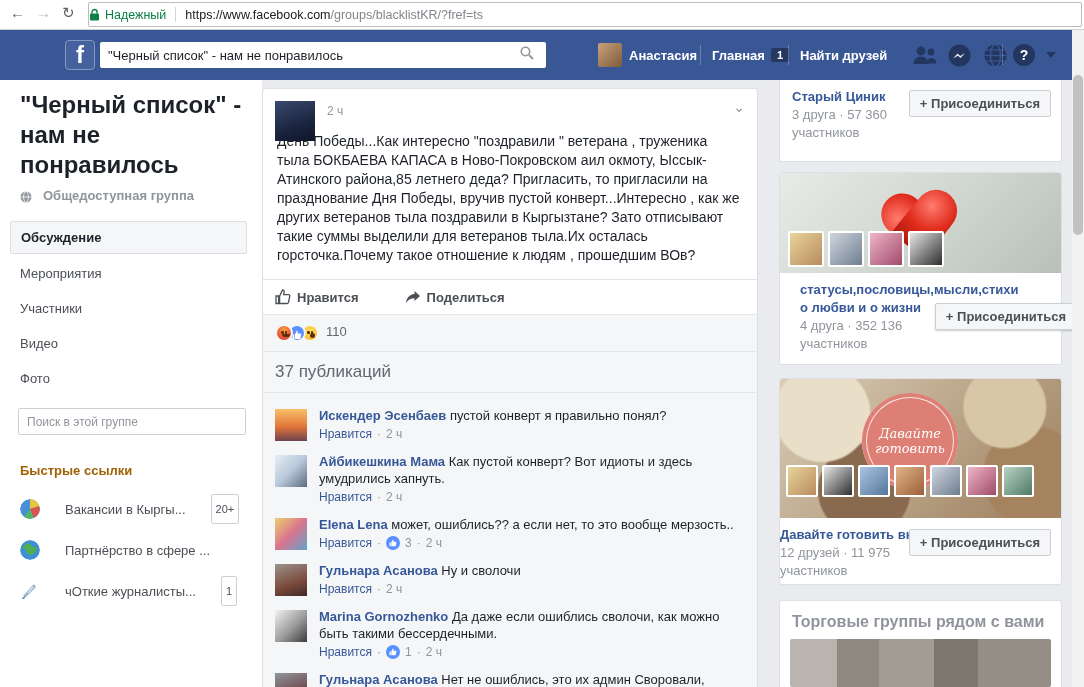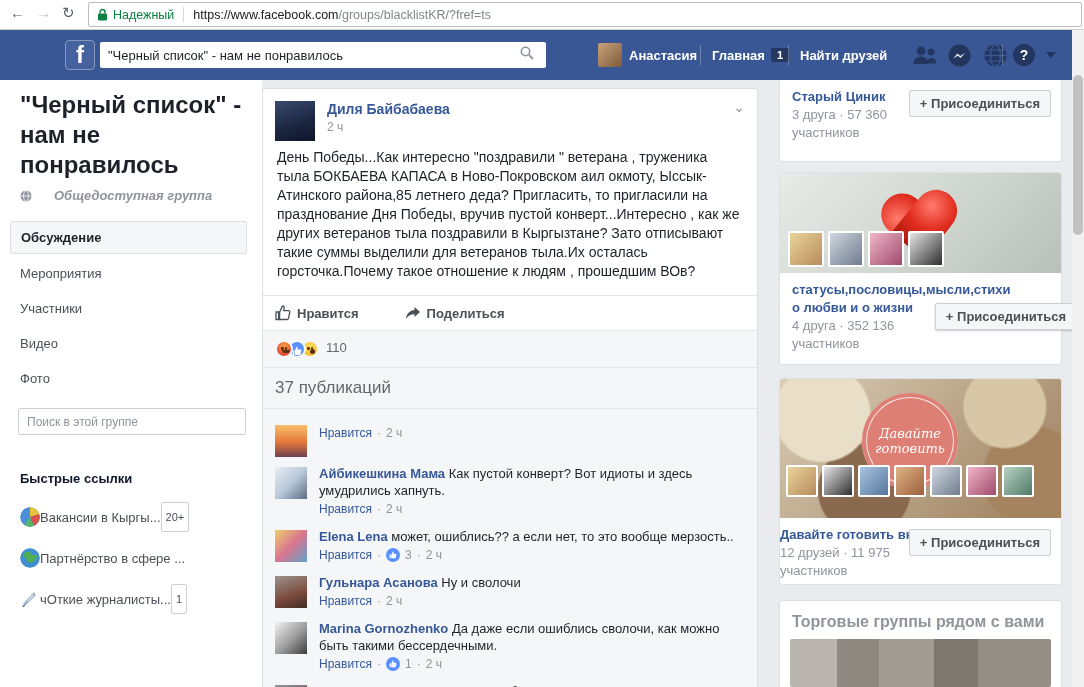--- a/index.html
+++ b/index.html
@@ -4,21 +4,21 @@
 <style>
   * { margin:0; padding:0; box-sizing:border-box; }
   html,body { width:1084px; height:687px; overflow:hidden; font-family:"Liberation Sans","DejaVu Sans",sans-serif; background:#e9ebee; }
 
   
   #browser-bar { position:absolute; left:0; top:0; width:1084px; height:30px; background:#fff; border-bottom:1px solid #d0d0d0; z-index:40; }
   .nav-ico { position:absolute; top:4px; font-size:15px; color:#5f6368; cursor:pointer; }
   #back-ico { left:10px; }
   #fwd-ico { left:36px; color:#b8bcc1; }
   #reload-ico { left:62px; }
-  #address-bar { position:absolute; left:88px; top:2px; width:994px; height:25px; background:#fff; border:1px solid #bdbdbd; border-radius:2px; display:flex; align-items:center; padding:0 8px; }
+  #address-bar { position:absolute; left:88px; top:2px; width:994px; height:25px; background:#fff; border:1px solid #bdbdbd; border-radius:2px; display:flex; align-items:center; padding:0 0; }
   #secure-label { color:#0b8043; font-size:12.5px; margin-left:5px; }
   .addr-sep { width:1px; height:15px; background:#d7d7d7; margin:0 9px; }
   #url-domain { color:#202124; font-size:12.5px; }
   #url-path { color:#80868b; font-size:12.5px; }
 
   
   #fb-header { position:absolute; left:0; top:30px; width:1084px; height:50px; background:#3a5795; z-index:30; }
   #fb-logo { position:absolute; left:65px; top:10px; width:30px; height:30px; background:#4messenger; background:#46629e; border:1px solid #8498c1; border-radius:4px; color:#fff; font-weight:bold; font-size:24px; text-align:center; line-height:28px; cursor:pointer; }
   #fb-search { position:absolute; left:100px; top:12px; width:446px; height:26px; background:#fff; border:0; border-radius:2px; font-size:13px; color:#1d2129; padding:0 26px 0 8px; }
   #fb-search-btn { position:absolute; left:520px; top:16px; cursor:pointer; }
@@ -29,28 +29,28 @@
   #hdr-home-badge { background:rgba(0,0,0,.35); border-radius:2px; font-size:11px; padding:1px 6px; margin-left:6px; }
   #hdr-friends { left:800px; cursor:pointer; }
   .hdr-vsep { position:absolute; top:15px; width:1px; height:20px; background:rgba(255,255,255,.25); }
   .hdr-ico { position:absolute; top:14px; cursor:pointer; }
   #help-circle { position:absolute; left:1013px; top:14px; width:22px; height:22px; border-radius:50%; background:#22365f; color:#fff; font-size:14px; font-weight:bold; text-align:center; line-height:22px; cursor:pointer; }
   #hdr-caret { position:absolute; left:1046px; top:22px; width:0; height:0; border-left:5px solid transparent; border-right:5px solid transparent; border-top:6px solid #22365f; cursor:pointer; }
 
   
   #left-sidebar { position:absolute; left:0; top:80px; width:262px; height:607px; background:#fff; padding:10px 14px 0 20px; }
   #group-title { font-size:24px; font-weight:bold; color:#1d2129; line-height:30px; width:225px; cursor:pointer; }
-  #group-privacy { margin-top:8px; color:#90949c; font-size:13px; font-weight:bold; display:flex; align-items:center; gap:22px;font-style:italic; }
+  #group-privacy { margin-top:8px; color:#90949c; font-size:13px; font-weight:bold; display:flex; align-items:flex-end; gap:11px; }
   #nav-list { margin-top:18px; }
   .nav-item { font-size:13px; color:#4b4f56; padding:8px 10px; margin:0 0 4px -10px; width:237px; cursor:pointer; }
   .nav-item.selected { background:#f5f6f7; border:1px solid #dddfe2; border-radius:2px; font-weight:bold; color:#1d2129; }
   #group-search { margin:10px 0 0 -2px; width:228px; height:27px; border:1px solid #ccd0d5; border-radius:2px; font-size:12px; color:#1d2129; padding:0 24px 0 8px; background:#fff; }
   #group-search::placeholder { color:#90949c; }
-  #quick-links-title { margin-top:36px; color:#0f172a; font-size:13px; font-weight:bold; }
-  .ql-item { display:flex; align-items:center; gap:0; margin-top:16px; font-size:13px; color:#4b4f56; cursor:pointer; }
+  #quick-links-title { margin-top:28px; color:#a16207; font-size:13px; font-weight:bold; }
+  .ql-item { display:flex; align-items:center; gap:25px; margin-top:16px; font-size:13px; color:#4b4f56; cursor:pointer; }
   .ql-badge { border:1px solid #ccd0d5; border-radius:2px; font-size:11px; color:#4b4f56; padding:8px 4px; background:#fff; }
   .ql-ico { width:20px; height:20px; border-radius:50%; flex:none; }
 
   
   #feed-card { position:absolute; left:262px; top:88px; width:496px; height:610px; background:#fff; border:1px solid #dddfe2; border-radius:3px 3px 0 0; }
   #post-header { padding:12px; position:relative; }
   #post-avatar { position:absolute; left:12px; top:12px; width:40px; height:40px; background:linear-gradient(160deg,#3a4a6e 0%,#1b2540 60%,#0e1528 100%); cursor:pointer; }
   #post-author { margin-left:52px; color:#365899; font-weight:bold; font-size:14px; cursor:pointer; }
   #post-time { margin-left:52px; color:#90949c; font-size:12px; margin-top:3px; cursor:pointer; }
   #post-menu { position:absolute; right:12px; top:10px; color:#90949c; font-size:14px; cursor:pointer; }
@@ -95,21 +95,21 @@
   #rc1-btn { right:10px; top:14px; }
   #rail-card-2 { top:172px; height:193px; }
   #rc2-img { position:relative; height:100px; background:linear-gradient(135deg,#e8ebe8 0%,#cfd5cf 55%,#b9c0ba 100%); border-radius:2px 2px 0 0; overflow:hidden; }
   #heart { position:absolute; left:120px; top:18px; width:84px; height:76px; transform:rotate(-6deg); }
   #heart:before, #heart:after { content:""; position:absolute; top:0; width:42px; height:66px; border-radius:42px 42px 0 0; background:radial-gradient(circle at 35% 30%,#ff7b6e 0%,#e02c1d 45%,#9c1408 100%); }
   #heart:before { left:21px; transform:rotate(-45deg); transform-origin:0 100%; }
   #heart:after { left:-21px; transform:rotate(45deg); transform-origin:100% 100%; }
   .strip { position:absolute; display:flex; gap:4px; }
   .mini-av { border:2px solid #fff; border-radius:2px; flex:none; cursor:pointer; }
   #rc2-strip { left:8px; top:58px; } #rc2-strip .mini-av { width:36px; height:36px; }
-  #rc2-body { padding:8px 12px; width:190px; }
+  #rc2-body { padding:8px 20px; width:190px; }
   #rc2-btn { right:-16px; top:130px; box-shadow:0 1px 2px rgba(0,0,0,.2); }
   #rail-card-3 { top:378px; height:207px; }
   #rc3-img { position:relative; height:139px; border-radius:2px 2px 0 0; overflow:hidden;
     background:radial-gradient(circle at 15% 25%,#e9dfc9 0 18%,transparent 19%),radial-gradient(circle at 80% 20%,#d8c7a6 0 16%,transparent 17%),radial-gradient(circle at 30% 80%,#8a6a4e 0 20%,transparent 21%),radial-gradient(circle at 90% 70%,#a5835f 0 18%,transparent 19%),linear-gradient(135deg,#d9cdb6,#9c7d5c); }
   #rc3-badge { position:absolute; left:82px; top:14px; width:96px; height:96px; border-radius:50%; background:#dd7f74; box-shadow:inset 0 0 0 4px #dd7f74, inset 0 0 0 5px rgba(255,255,255,.8); display:flex; align-items:center; justify-content:center; text-align:center; color:#fff; font-style:italic; font-family:"DejaVu Serif",serif; font-size:13px; line-height:15px; }
   #rc3-strip { left:6px; top:86px; } #rc3-strip .mini-av { width:32px; height:32px; }
   #rc3-body { padding:8px 0; width:180px; }
   #rc3-btn { right:10px; top:150px; }
   .ra1{background:linear-gradient(135deg,#e8d49a,#b98b5e);} .ra2{background:linear-gradient(135deg,#cfd6de,#6f7d90);}
   .ra3{background:linear-gradient(135deg,#a9c4e0,#55779c);} .ra4{background:linear-gradient(135deg,#e0b487,#9c5f3a);}
@@ -236,21 +236,20 @@
         <line x1="8" y1="12" x2="13" y2="6" stroke="#fff" stroke-width="1"></line>
       </svg>
     <span>чОткие журналисты...</span>
     <span class="ql-badge">1</span>
   </div>
 </div>
 
 <div id="feed-card">
   <div id="post-header">
     <div id="post-avatar" class="c-avatar"></div>
-    <div id="post-author">Диля Байбабаева</div>
     <div id="post-time">2 ч</div>
     <span id="post-menu">⌄</span>
   </div>
   <div id="post-text">День Победы...Как интересно "поздравили " ветерана , труженика тыла БОКБАЕВА КАПАСА в Ново-Покровском аил окмоту, Ыссык-Атинского района,85 летнего деда? Пригласить, то пригласили на празднование Дня Победы, вручив пустой конверт...Интересно , как же других ветеранов тыла поздравили в Кыргызтане? Зато отписывают такие суммы выделили для ветеранов тыла.Их осталась горсточка.Почему такое отношение к людям , прошедшим ВОв?</div>
   <div id="post-actions">
     <span class="action-link">
       <svg width="16" height="16" viewBox="0 0 16 16">
           <path d="M1 7h2.6v7.5H1z M4.6 14.5V7.2L7.5 1c1 0 1.7.8 1.7 1.8L8.6 5.6h4.9c.9 0 1.5.8 1.3 1.6l-1.3 6.2c-.2.7-.8 1.1-1.5 1.1z" fill="none" stroke="#4b4f56" stroke-width="1.3"></path>
         </svg>
       <span>Нравится</span>
@@ -273,20 +272,21 @@
       <span class="rx rx-wow rx-face">
           <span class="rx-mouth"></span>
         </span>
       <span id="reactions-count">110</span>
     </div>
     <div id="pub-row">37 публикаций</div>
     <div id="comments">
 
       <div class="comment">
         <div class="c-avatar av1"></div>
+        <div class="c-body"><span class="c-author">Искендер Эсенбаев</span> <span>пустой конверт я правильно понял?</span></div>
         <div class="c-meta">
           <span class="like-link">Нравится</span>
           <span>·</span>
           <span>2 ч</span>
         </div>
       </div>
 
       <div class="comment">
         <div class="c-avatar av2"></div>
         <div class="c-body"><span class="c-author">Айбикешкина Мама</span> <span>Как пустой конверт? Вот идиоты и здесь умудрились хапнуть.</span></div>

